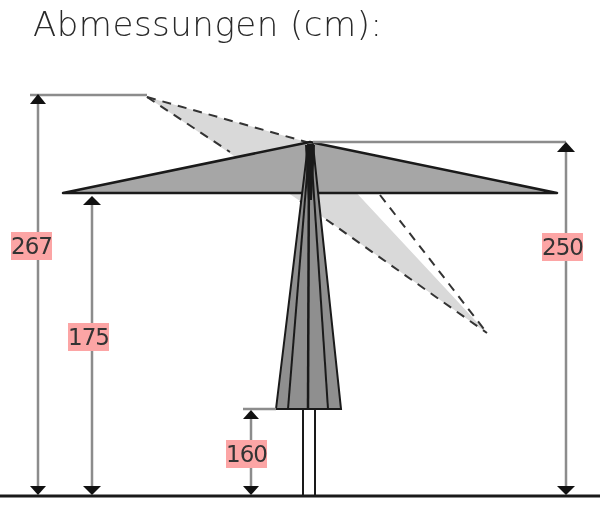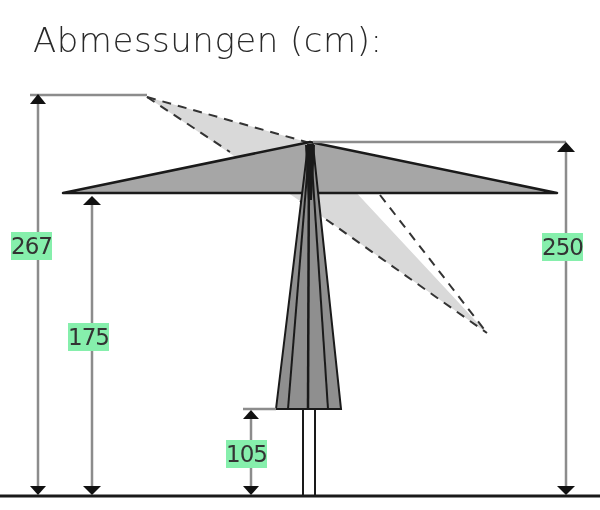--- a/index.html
+++ b/index.html
@@ -1,26 +1,26 @@
 <!DOCTYPE html>
 <html><head>
   <meta charset="utf-8">
   <style>
     html, body { margin: 0; padding: 0; background: #ffffff; }
     body { width: 600px; height: 510px; position: relative; overflow: hidden; font-family: "DejaVu Sans", sans-serif; }
     .title {
-      position: absolute; left: 33px; top: 20px;
+      position: absolute; left: 33px; top: 4px;
       font-family: "DejaVu Sans", sans-serif;
       font-size: 34px; font-weight: 300; color: #2a2a2a; letter-spacing: 0.5px;
       -webkit-font-smoothing: antialiased;
     }
     svg.diagram { position: absolute; left: 0; top: 0; }
     .dim-label {
       position: absolute; font-family: "DejaVu Sans", sans-serif;
-      font-size: 23px; color: #333; background: #86efac; padding: 2px 0; line-height: 24px;
+      font-size: 23px; color: #333; background: #fca5a5; padding: 2px 0; line-height: 24px;
       letter-spacing: -1px;
     }
   </style>
 </head>
 <body>
 
 <div class="title">Abmessungen (cm):</div>
 
 <svg class="diagram" width="600" height="510" viewBox="0 0 600 510">
 
@@ -73,14 +73,14 @@
   <g stroke="#8c8c8c" stroke-width="2.5">
     <line x1="313" y1="142" x2="566" y2="142"></line>
     <line x1="566" y1="151" x2="566" y2="487"></line>
     <polygon points="557,152 566,142 575,152" fill="#111" stroke="none"></polygon>
     <polygon points="557,486 566,495 575,486" fill="#111" stroke="none"></polygon>
   </g>
 </svg>
 
 <div class="dim-label" style="left:11px; top:232px;">267</div>
 <div class="dim-label" style="left:68px; top:323px;">175</div>
-<div class="dim-label" style="left:226px; top:440px;">105</div>
+<div class="dim-label" style="left:226px; top:440px;">160</div>
 <div class="dim-label" style="left:542px; top:233px;text-align:right;">250</div>
 
 </body></html>

